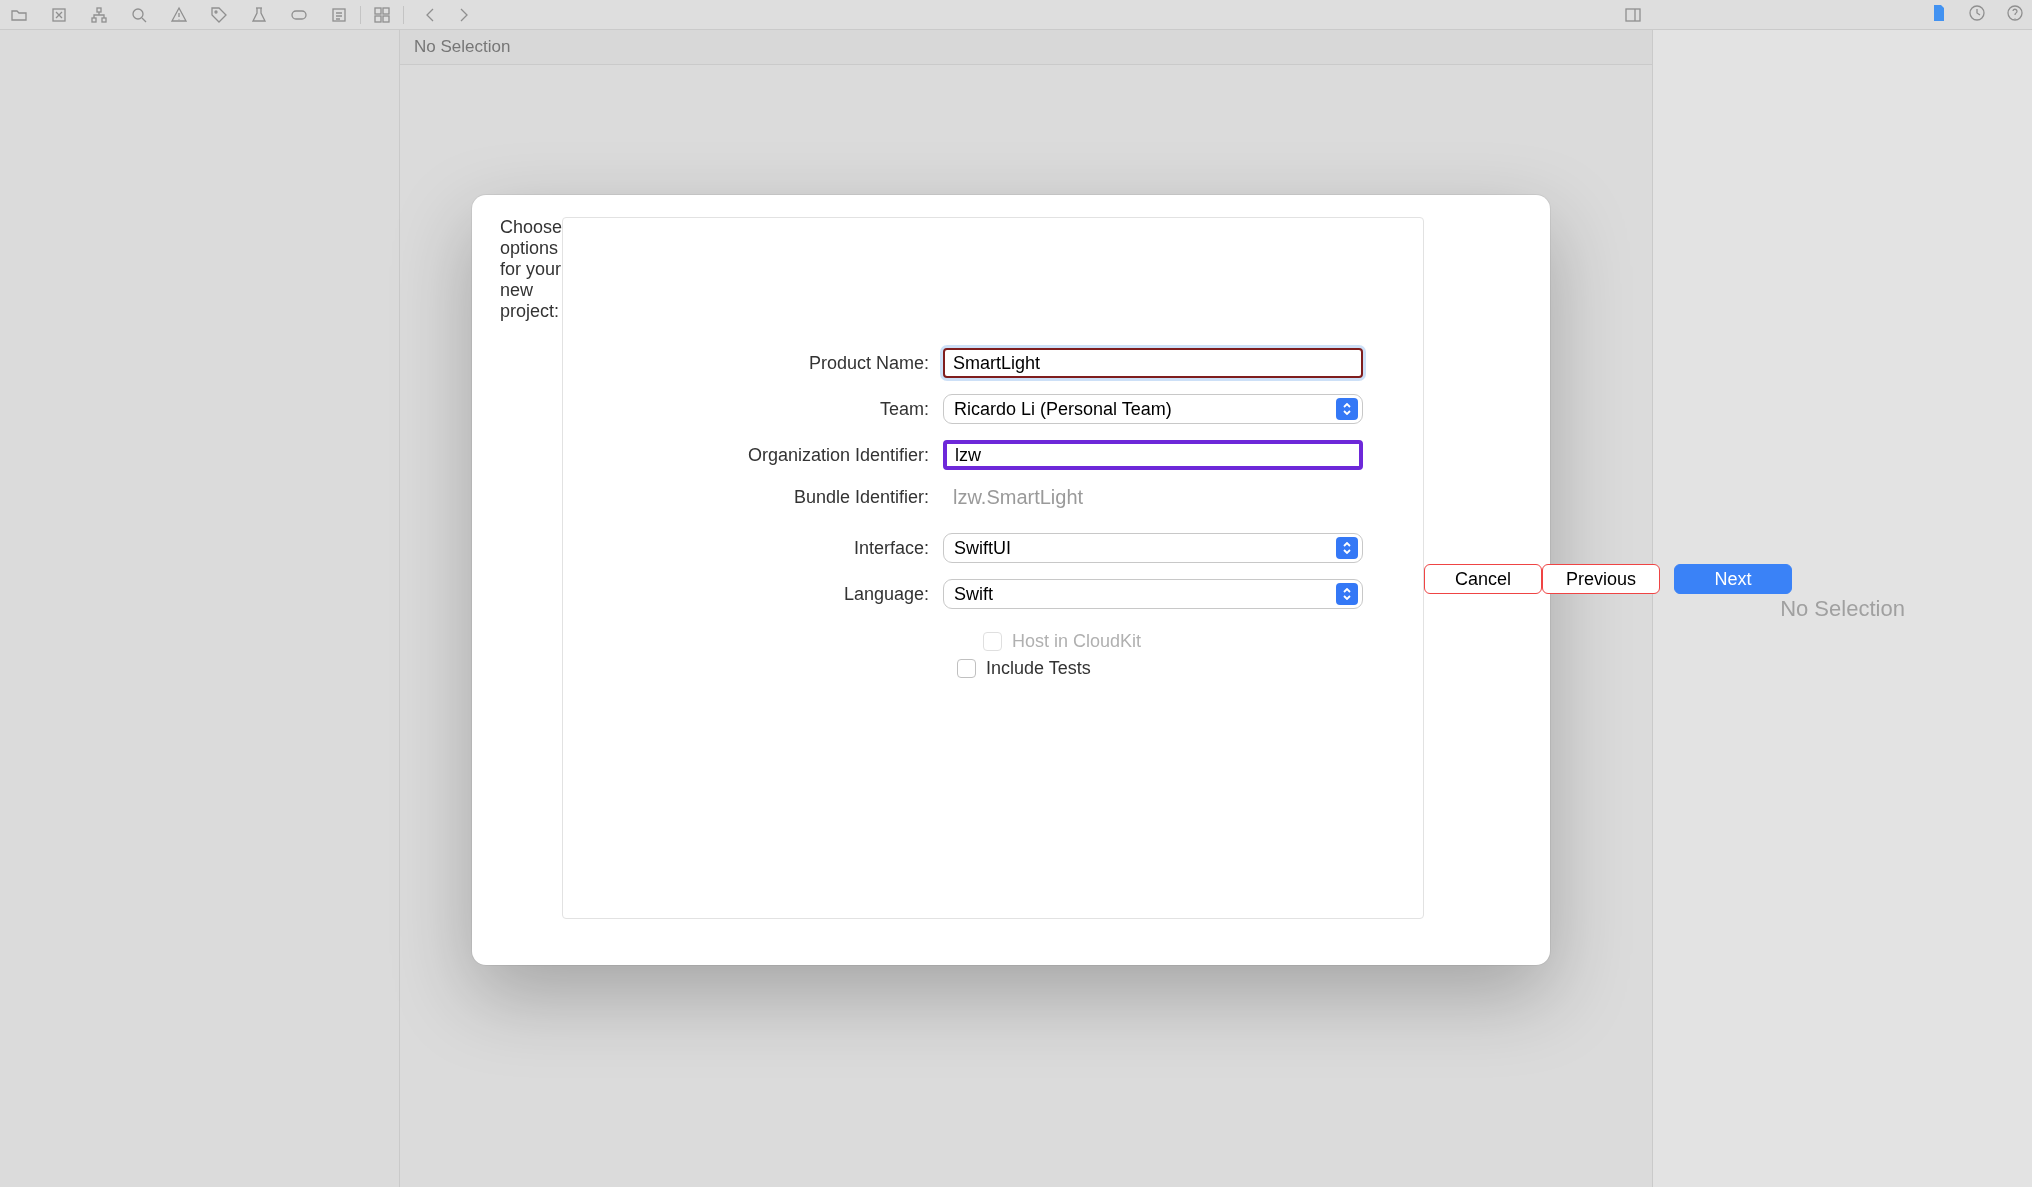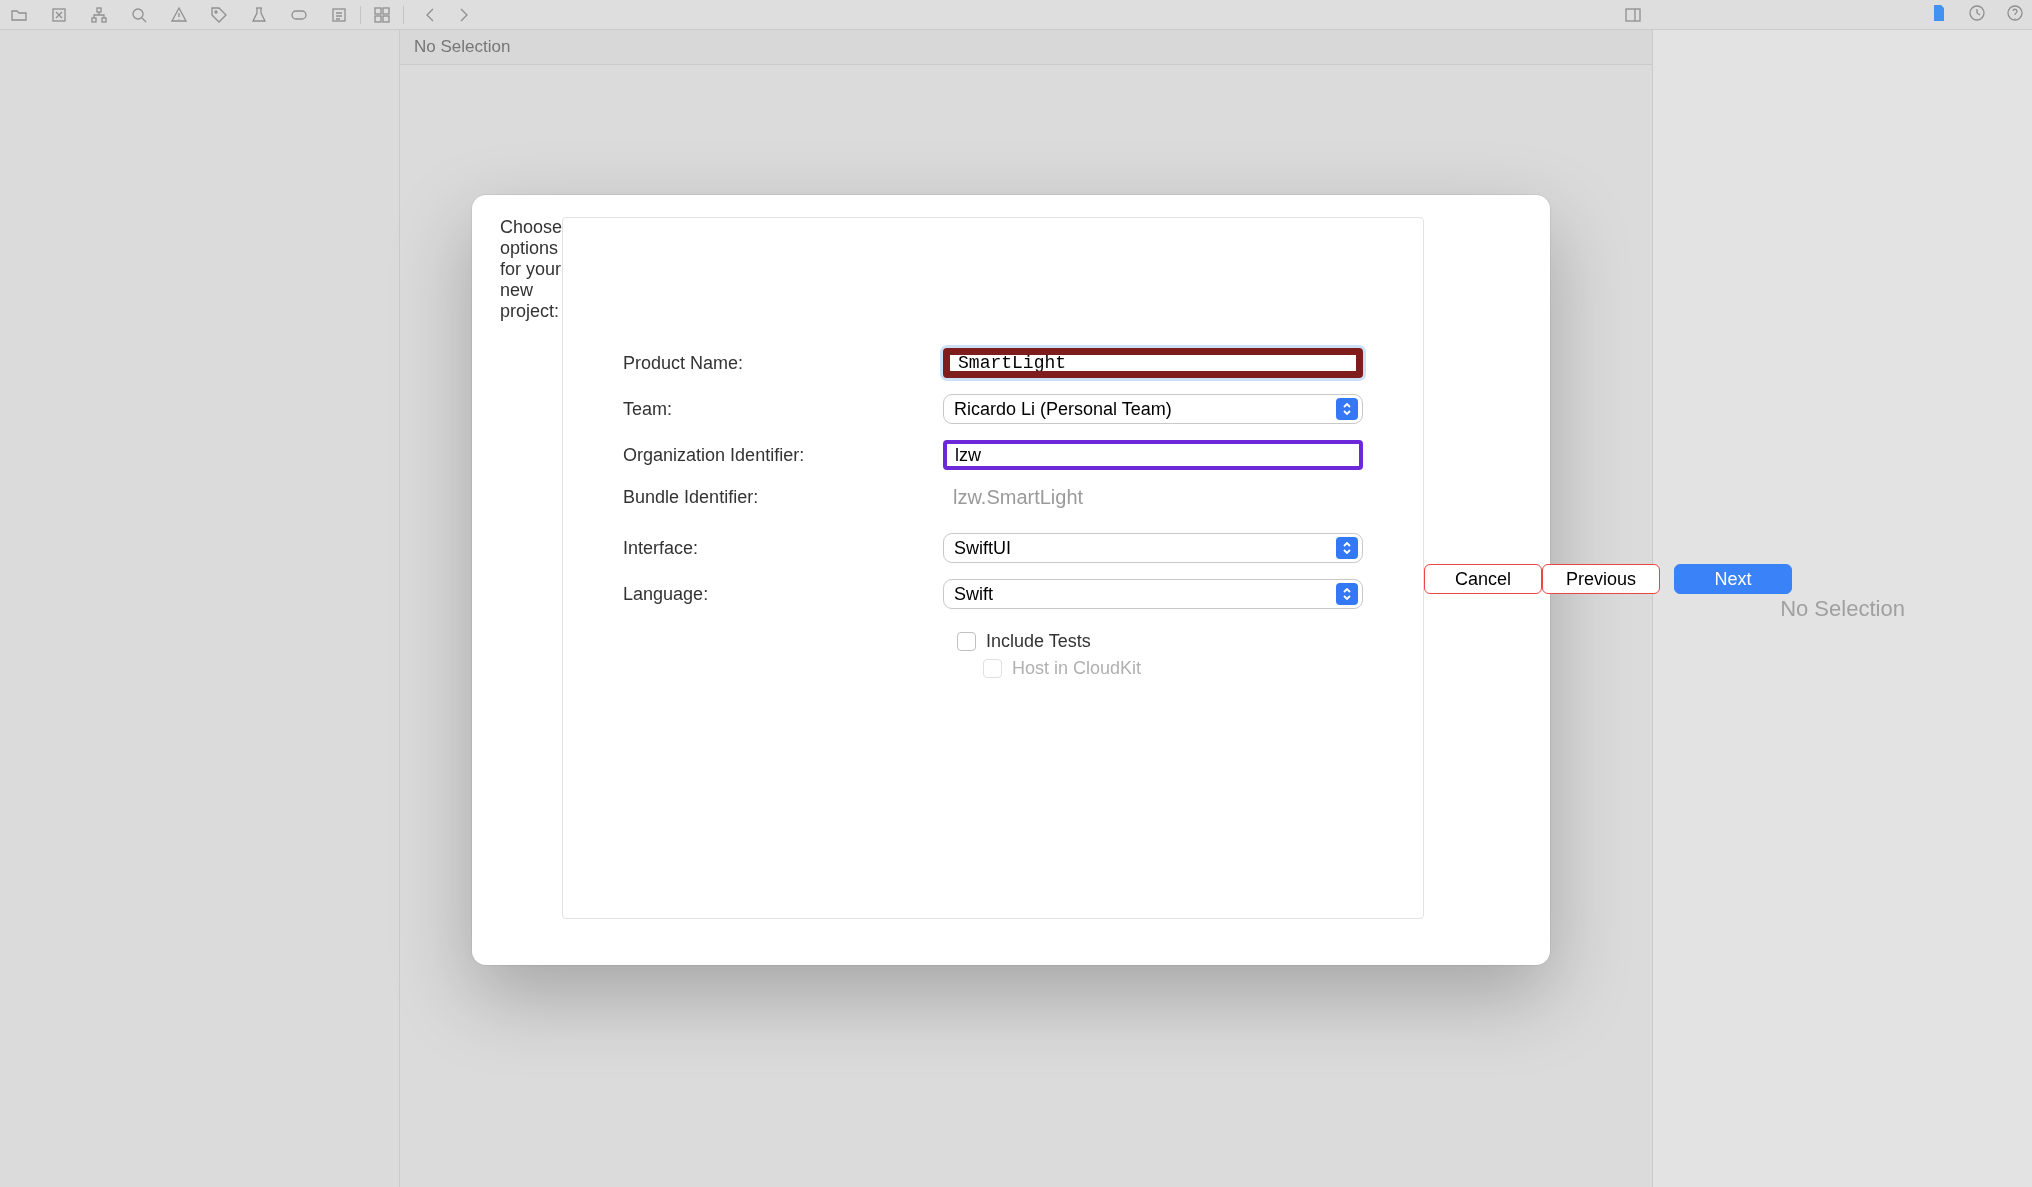--- a/index.html
+++ b/index.html
@@ -96,39 +96,38 @@
   padding: 130px 60px 40px;
   margin-bottom: 22px;
 }
 .form-row {
   display: flex;
   align-items: center;
   margin-bottom: 16px;
 }
 .form-row .label {
   width: 320px;
-  text-align: left;
+  text-align: right;
   padding-right: 14px;
   font-size: 18px;
   color: #333;
 }
 .form-row .control { width: 420px; }
 .text-input {
   width: 100%;
   height: 30px;
   border: 4px solid #6d28d9;
   border-radius: 4px;
   padding: 0 8px;
   font-size: 18px;
   background: #fff;
 }
 .text-input.focus {
-  border: 7px solid #7f1d1d;
+  border: 2px solid #7f1d1d;
   box-shadow: 0 0 0 3px rgba(74,144,226,0.28);
-  font-family: Liberation Mono, monospace;
 }
 .popup {
   width: 100%;
   height: 30px;
   border: 1px solid #c8c8c8;
   border-radius: 9px;
   display: flex;
   align-items: center;
   padding: 0 4px 0 10px;
   font-size: 18px;
@@ -396,27 +395,27 @@
                 <path d="M2 4l3-3 3 3"></path>
               </svg>
             <svg viewBox="0 0 10 6">
                 <path d="M2 2l3 3 3-3"></path>
               </svg>
           </span>
         </div>
       </div>
     </div>
 
+    <div class="checkbox-row indented disabled">
+      <span class="checkbox disabled"></span>
+      <span class="cb-label">Host in CloudKit</span>
+    </div>
     <div class="checkbox-row">
       <span class="checkbox"></span>
       <span class="cb-label">Include Tests</span>
-    </div>
-    <div class="checkbox-row indented disabled">
-      <span class="checkbox disabled"></span>
-      <span class="cb-label">Host in CloudKit</span>
     </div>
 
   </div>
   <div class="modal-footer">
     <div class="btn">Cancel</div>
     <div class="footer-spacer"></div>
     <div class="btn">Previous</div>
     <div class="btn primary">Next</div>
   </div>
 </div>

